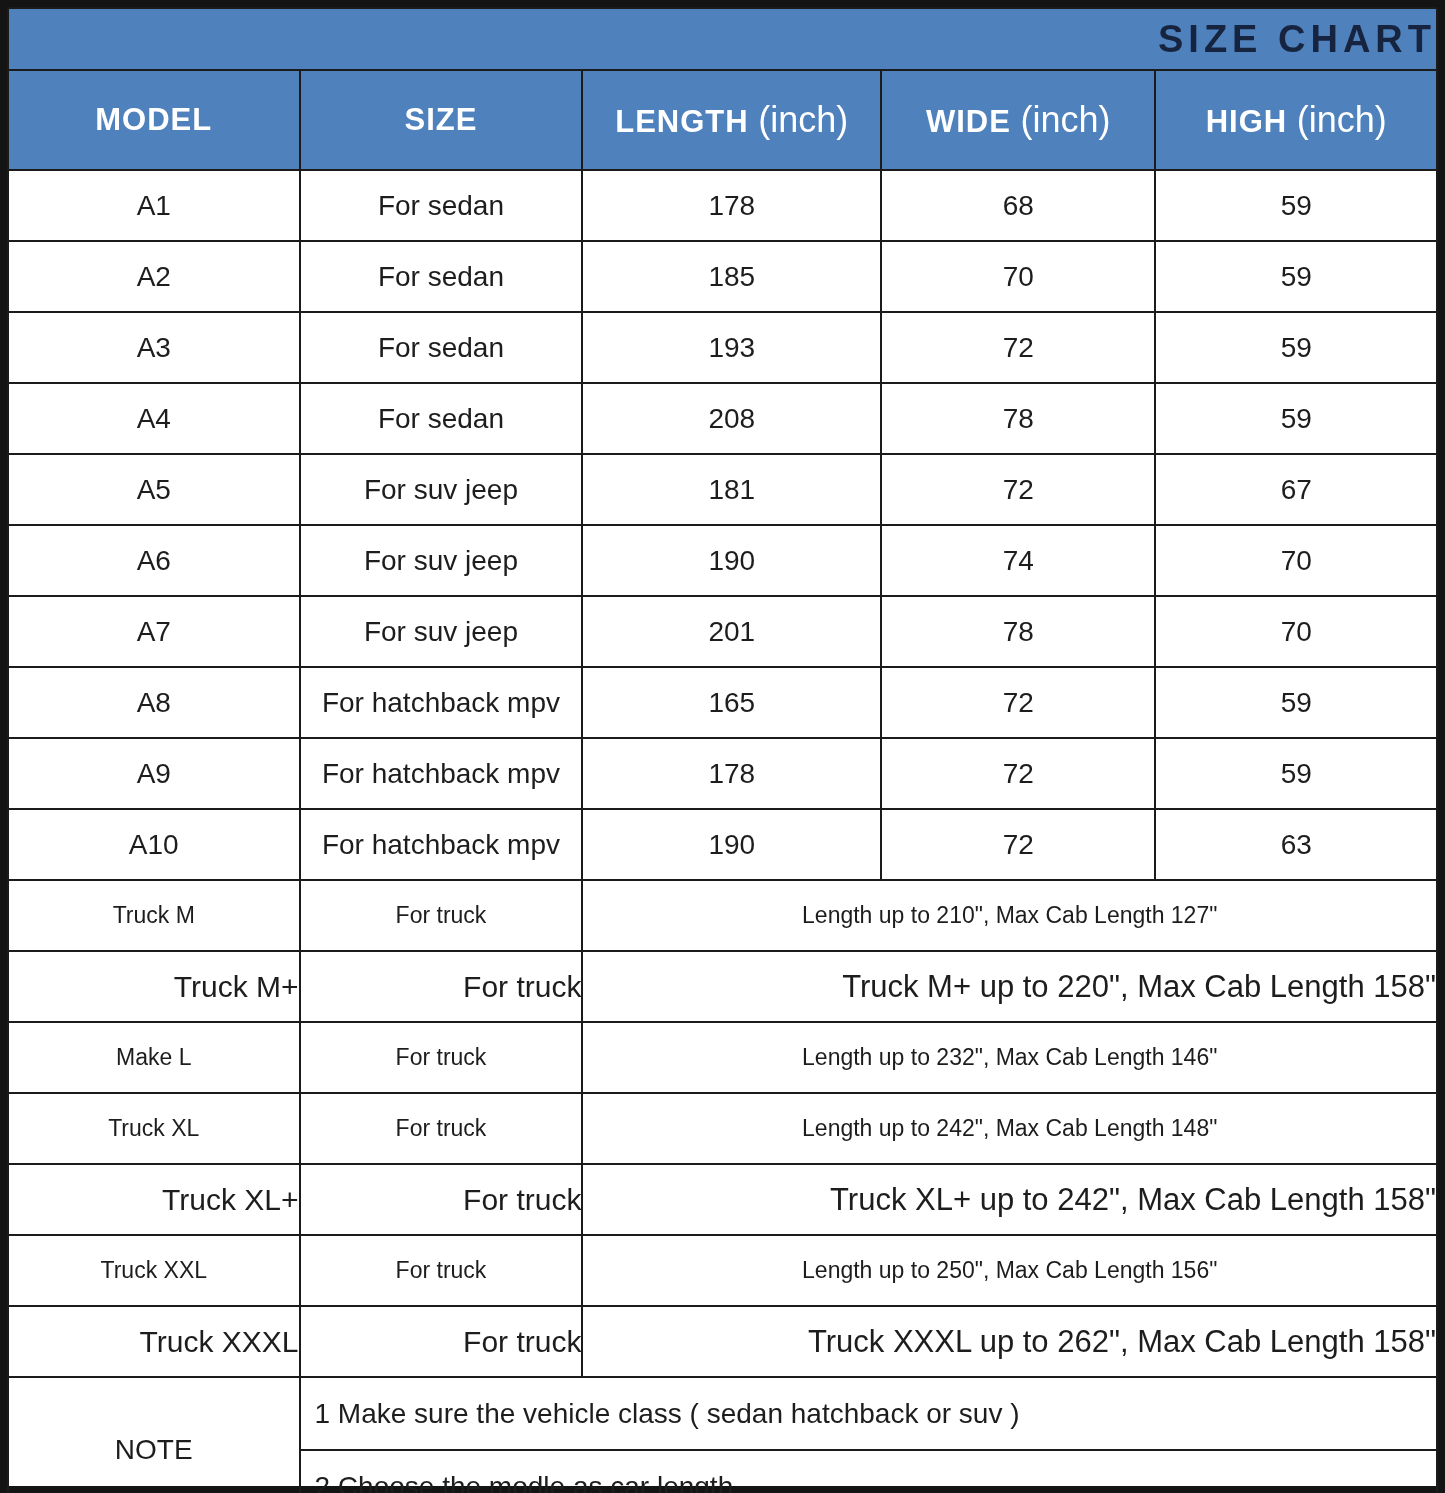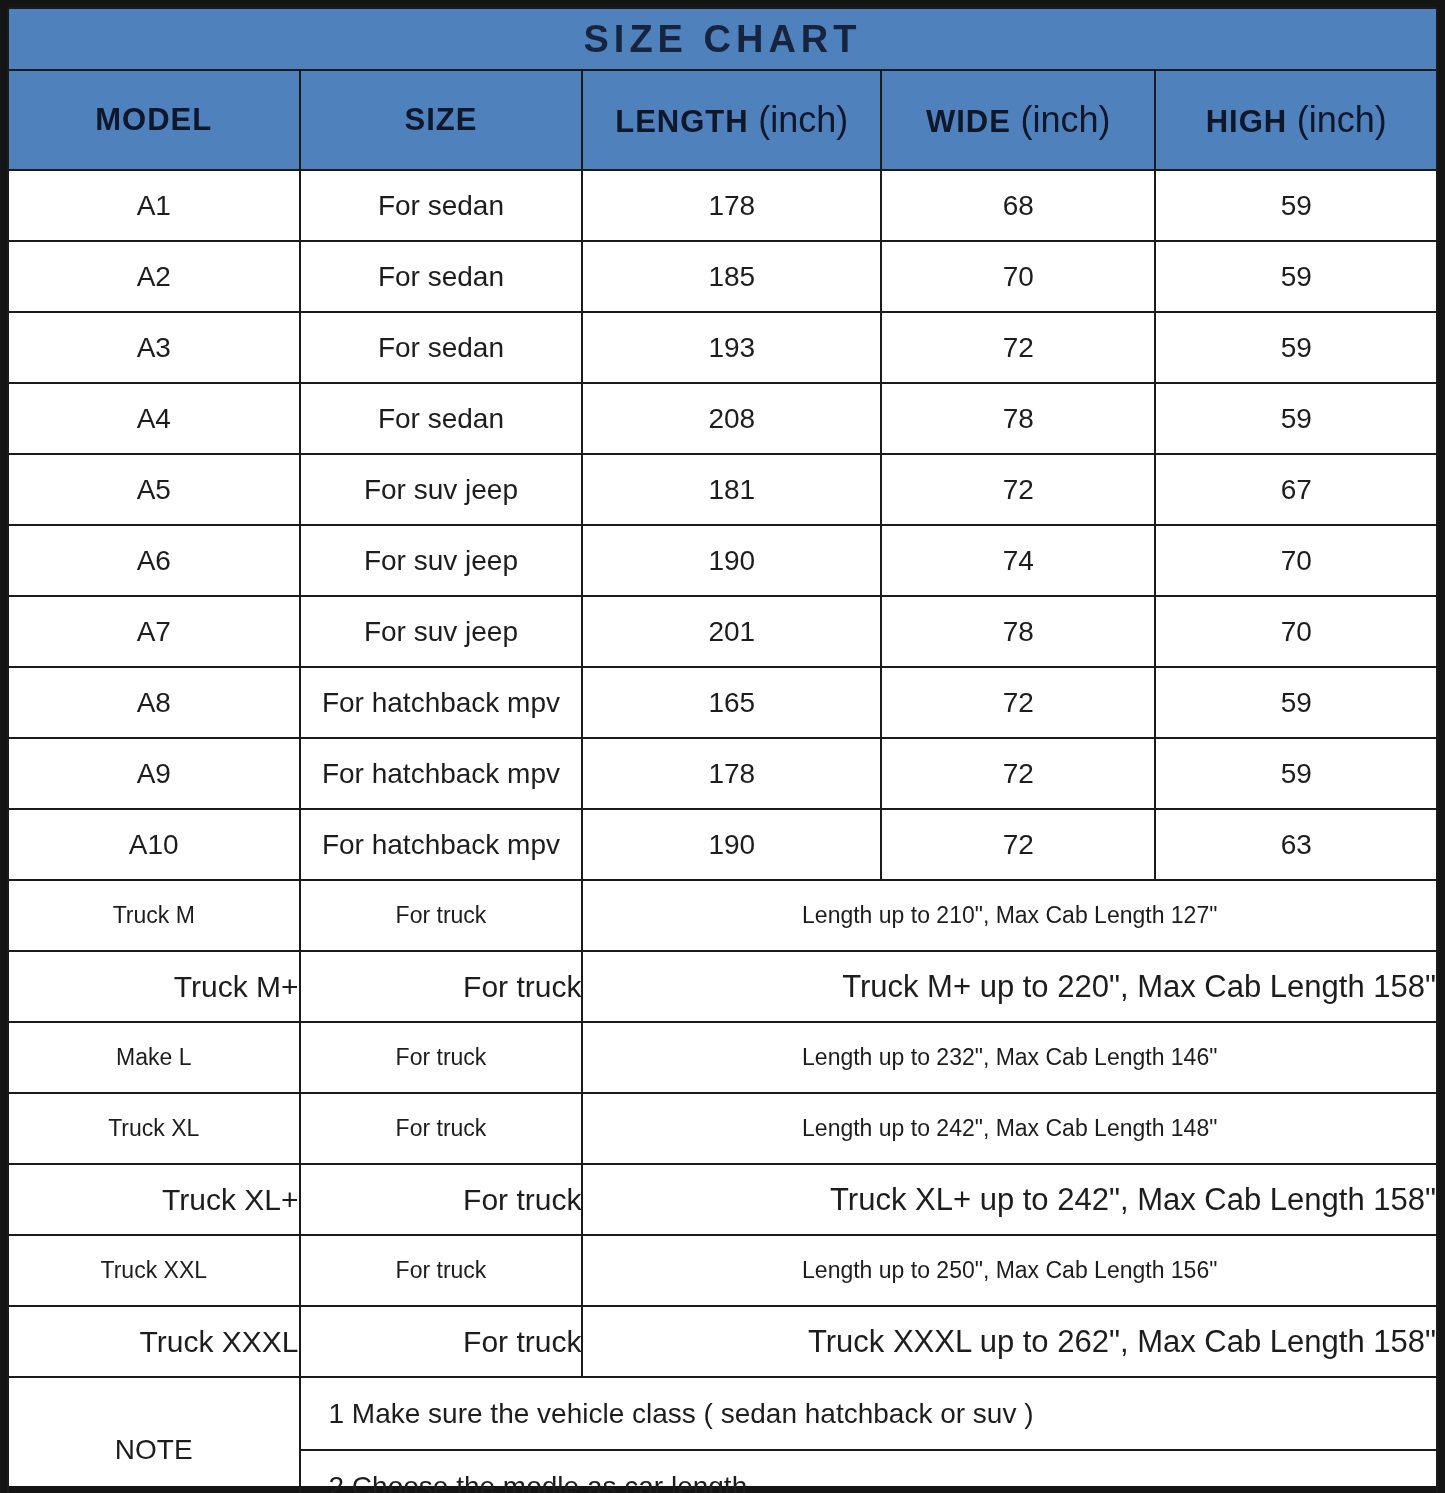--- a/index.html
+++ b/index.html
@@ -15,34 +15,35 @@
   td, th {
     border: 2px solid #1b1b1b;
     text-align: center; vertical-align: middle;
     padding: 0; overflow: hidden;
     color: #1d1d1d;
   }
   .r-title td {
     height: 60px; background: #4f81bd;
     font-size: 38px; font-weight: bold; letter-spacing: 5px;
     color: #16243f;
+    text-align: right;
   }
   .r-head th {
     height: 98px; background: #4f81bd;
     font-size: 31px; font-weight: bold; letter-spacing: 1px;
-    color: #0f172a;
+    color: #ffffff;
   }
   .r-head .unit { font-weight: normal; font-size: 36px; letter-spacing: 0; }
   .r-data td { height: 69px; font-size: 28px; }
   .r-truck td { height: 69px; font-size: 23px; }
   .row-lg td { font-size: 30px; text-align: right; }
   .row-lg td.desc { font-size: 31px; }
   .r-note td { height: 71px; font-size: 28px; }
   td.note-label { font-size: 28px; }
-  td.note-text { text-align: left; padding-left: 28px; }
+  td.note-text { text-align: left; padding-left: 14px; }
   col.c-model  { width: 20.4%; }
   col.c-class  { width: 19.8%; }
   col.c-length { width: 20.9%; }
   col.c-wide   { width: 19.2%; }
   col.c-high   { width: 19.7%; }
 </style>
 </head>
 <body>
 
 <div class="wrap">

